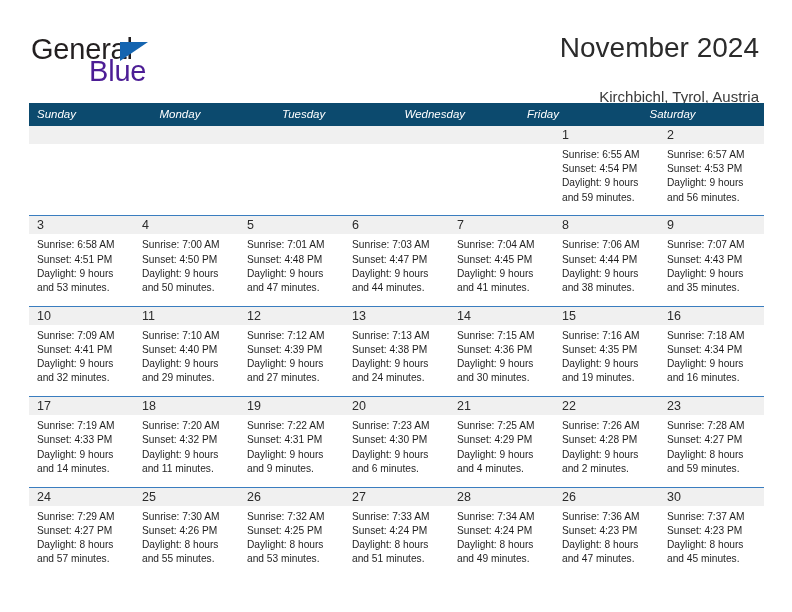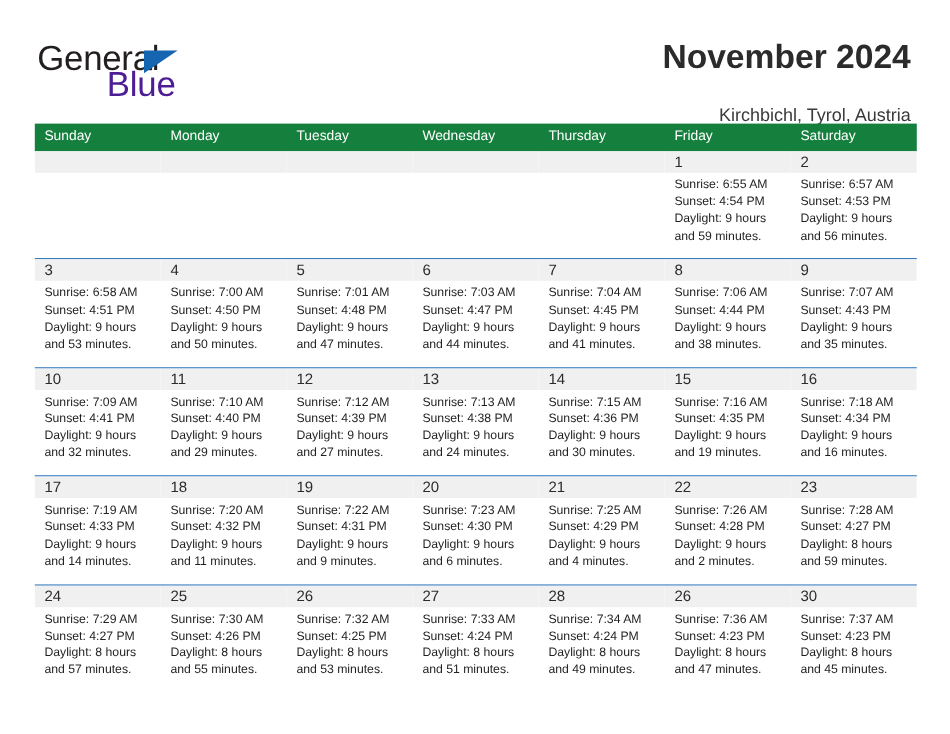--- a/index.html
+++ b/index.html
@@ -65,21 +65,21 @@
   }
 
   .title-block {
     position: absolute;
     right: 33px;
     top: 31px;
     text-align: right;
   }
   .cal-title {
     font-size: 28px;
-    font-weight: bold;
+    font-weight: normal;
     color: #2b2b2b;
     line-height: 34px;
     white-space: nowrap;
   }
   .cal-subtitle {
     margin-top: 23px;
     font-size: 15px;
     color: #3a3a3a;
     line-height: 18px;
     white-space: nowrap;
@@ -87,22 +87,23 @@
 
   
   .calendar {
     position: absolute;
     left: 29px;
     top: 103px;
     width: 735px;
   }
   .weekday-row {
     display: flex;
-    background: #15803d;
+    background: #0c4a6e;
     height: 23px;
+    font-style: italic;
   }
   .weekday {
     flex: 1 1 0;
     font-size: 11.5px;
     color: #ffffff;
     line-height: 23px;
     padding-left: 8px;
     box-sizing: border-box;
     white-space: nowrap;
   }
@@ -162,21 +163,20 @@
     </div>
 
   </div>
 
   <div class="calendar">
     <div class="weekday-row">
       <div class="weekday">Sunday</div>
       <div class="weekday">Monday</div>
       <div class="weekday">Tuesday</div>
       <div class="weekday">Wednesday</div>
-      <div class="weekday">Thursday</div>
       <div class="weekday">Friday</div>
       <div class="weekday">Saturday</div>
     </div>
 
     <div id="weeks-container">
         <div class="week-row first">
           <div class="day-cell empty">
             <div class="day-number-strip"></div>
           </div>
           <div class="day-cell empty">

